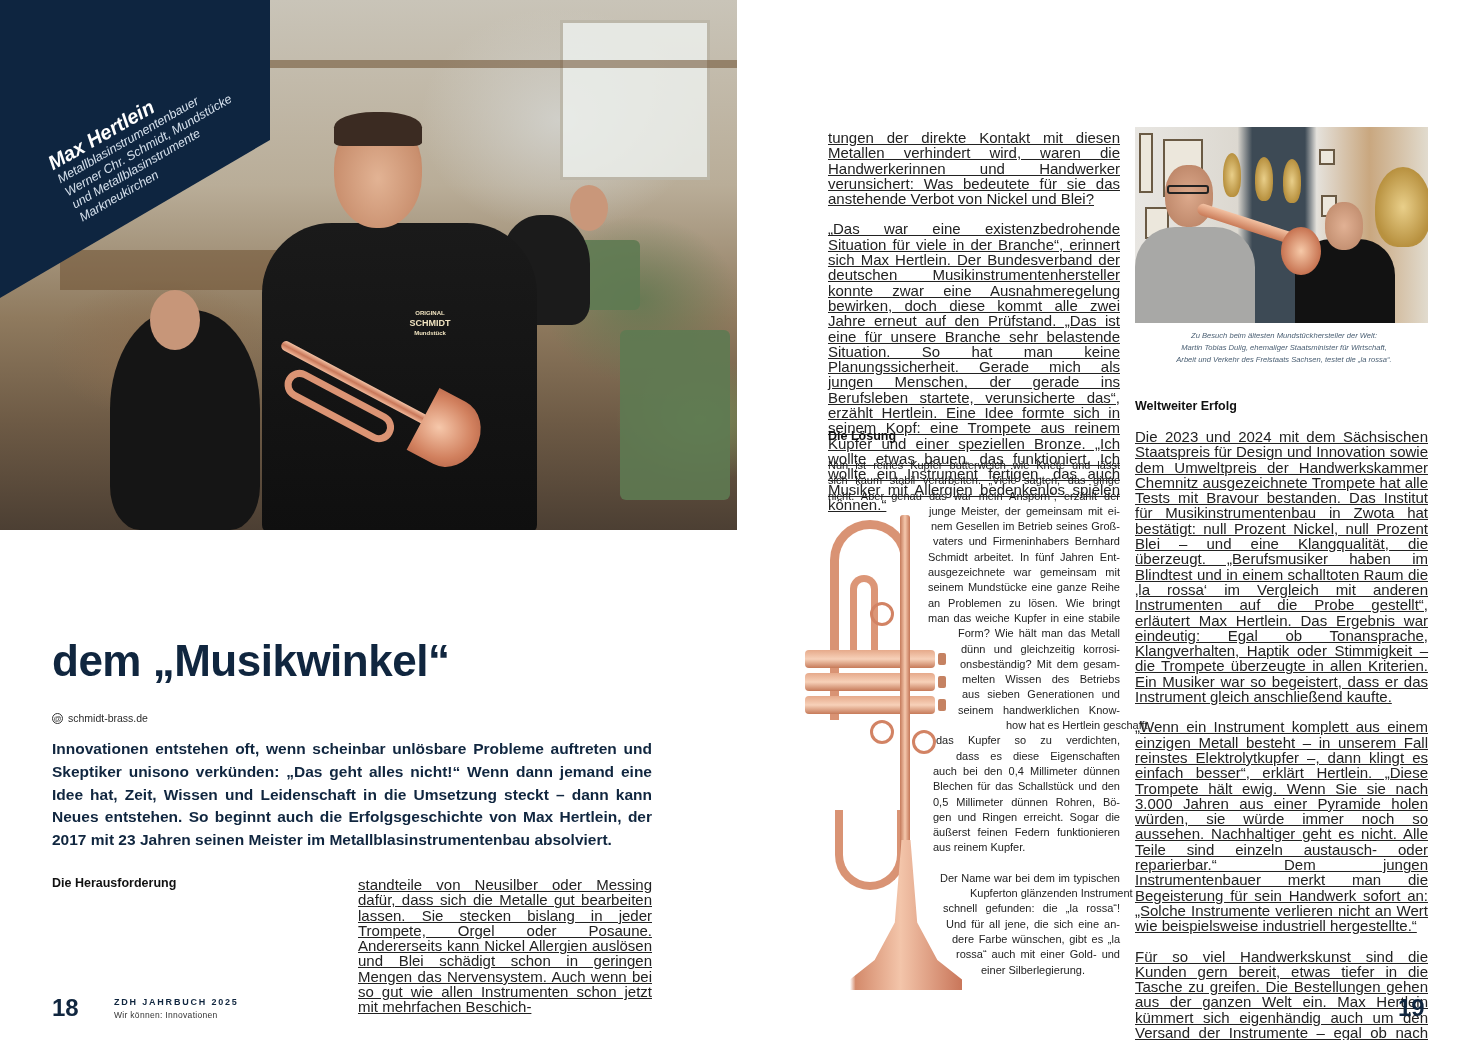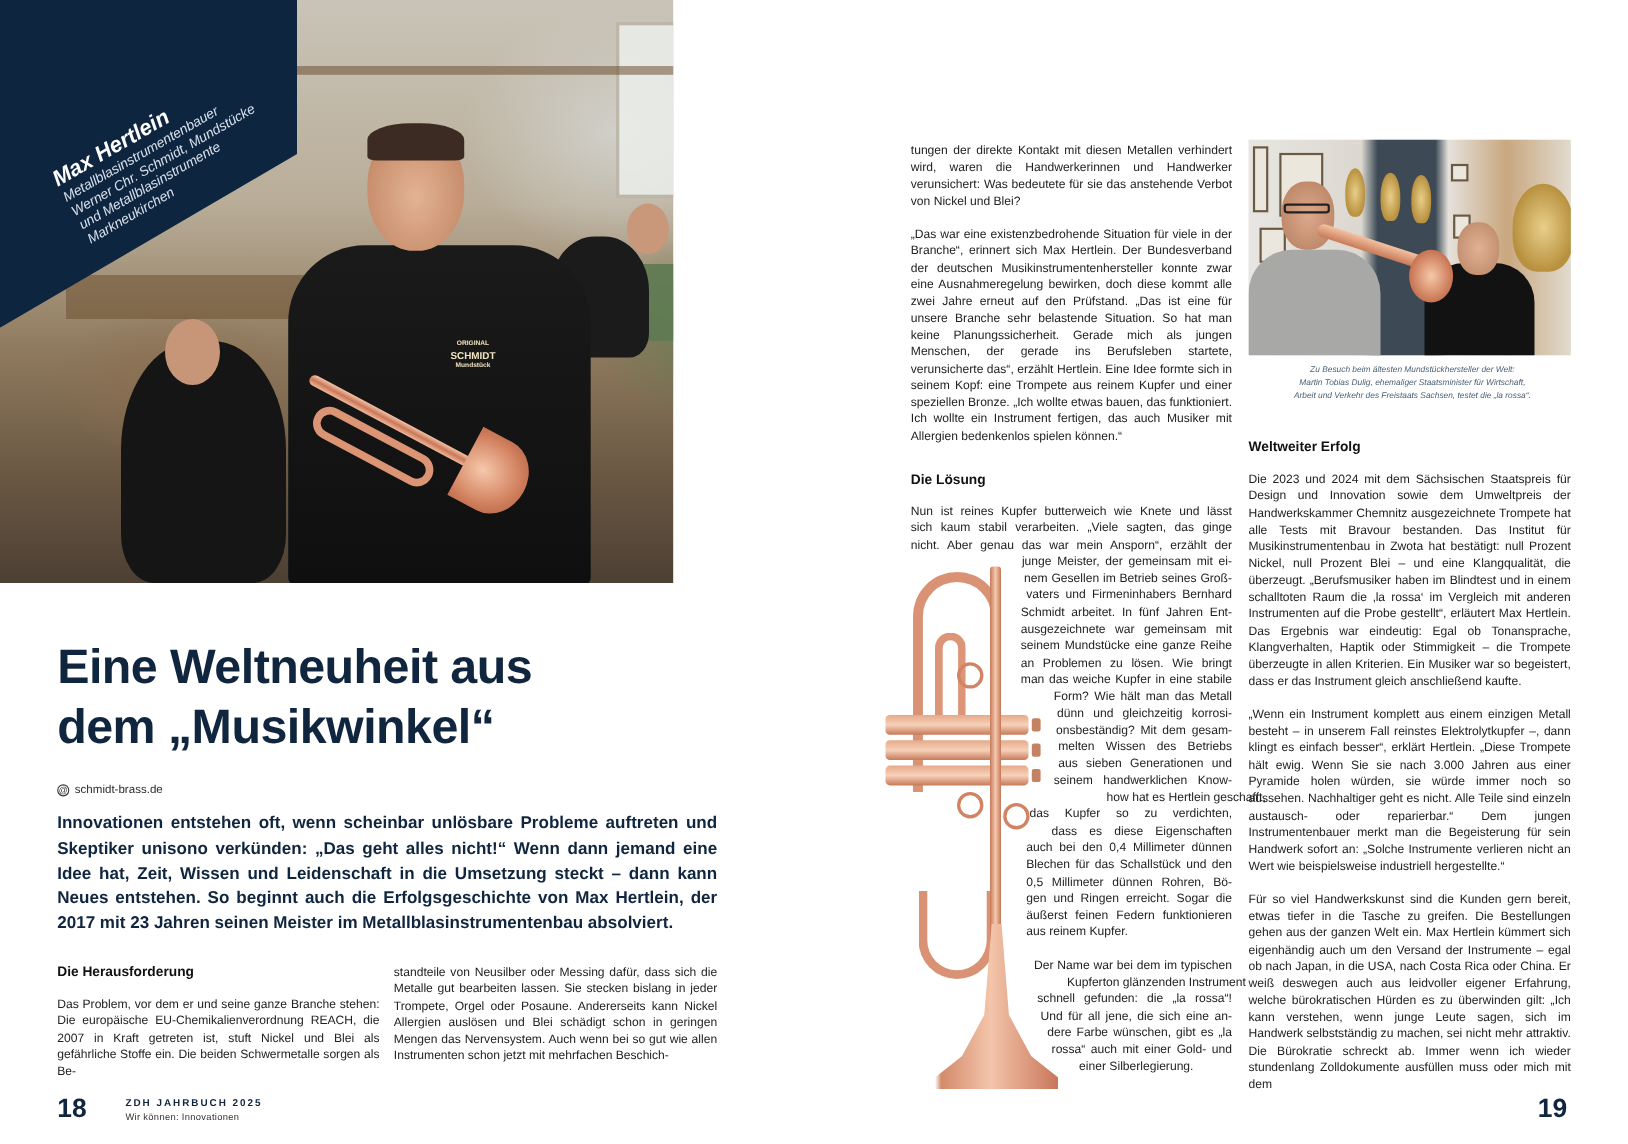--- a/index.html
+++ b/index.html
@@ -3,21 +3,21 @@
 <meta charset="utf-8">
 <style>
   * { margin: 0; padding: 0; box-sizing: border-box; }
   html, body { width: 1480px; height: 1040px; background: #ffffff; overflow: hidden; }
   body { position: relative; font-family: "Liberation Sans", "DejaVu Sans", sans-serif; color: #1c1c1c; }
 
   .spread { position: absolute; inset: 0; }
 
   
   .hero-photo {
-    position: absolute; left: 0; top: 0; width: 612px; height: 530px; overflow: hidden;
+    position: absolute; left: 0; top: 0; width: 737px; height: 530px; overflow: hidden;
     background:
       radial-gradient(ellipse 120px 90px at 700px 420px, rgba(120,150,90,0.85), transparent 70%),
       radial-gradient(ellipse 140px 120px at 640px 300px, rgba(95,120,80,0.8), transparent 70%),
       radial-gradient(ellipse 200px 160px at 560px 120px, rgba(210,210,205,0.9), transparent 70%),
       radial-gradient(ellipse 160px 100px at 160px 350px, rgba(140,110,80,0.85), transparent 70%),
       linear-gradient(180deg, #c9c4b8 0%, #b9ad98 35%, #8f7a5e 60%, #6d5a45 80%, #4c3f33 100%);
   }
   .hero-photo .shelf { position: absolute; background: rgba(110,80,50,0.55); }
   .hero-photo .window { position: absolute; background: rgba(235,238,235,0.85); border: 3px solid rgba(160,150,130,0.6); }
   .hero-photo .machine { position: absolute; background: #5e7a52; border-radius: 6px; opacity: 0.9; }
@@ -74,21 +74,21 @@
   .weblink .at-icon {
     width: 11px; height: 11px; border: 1px solid #333; border-radius: 50%;
     font-size: 8px; line-height: 9px; text-align: center; color: #333;
   }
   .lead {
     position: absolute; left: 52px; top: 738px; width: 600px;
     font-size: 15.5px; font-weight: 700; line-height: 22.8px; color: #10263f; text-align: justify;
   }
 
   .section-heading { position: absolute; font-size: 12.5px; font-weight: 700; color: #111; }
-  .body-text { position: absolute; font-size: 11px; line-height: 15.3px; color: #222; text-align: justify; hyphens: manual; }
+  .body-text { position: absolute; font-size: 15px; line-height: 15.3px; color: #222; text-align: justify; hyphens: manual; text-decoration: underline; }
   .body-text p + p { margin-top: 15px; }
 
   
   .page-num { position: absolute; font-size: 24px; font-weight: 700; color: #10263f; }
   .footer-label { position: absolute; left: 114px; top: 997px; }
   .footer-label .pub { font-size: 9px; font-weight: 700; letter-spacing: 1.8px; color: #10263f; }
   .footer-label .sub { font-size: 8.5px; color: #333; margin-top: 3px; letter-spacing: 0.3px; }
 
   
   .visit-photo {
@@ -170,33 +170,32 @@
   <div class="name-banner"></div>
   <div class="name-banner-text">
     <div class="name">Max Hertlein</div>
     <div class="role">Metallblasinstrumentenbauer</div>
     <div class="role">Werner Chr. Schmidt, Mundstücke</div>
     <div class="role">und Metallblasinstrumente</div>
     <div class="role">Markneukirchen</div>
   </div>
 
   <h1 class="headline">
-    <span>Eine Weltneuheit aus</span><br>
+    <br>
     <span>dem „Musikwinkel“</span>
   </h1>
 
   <div class="weblink">
     <span class="at-icon">@</span>
     <span>schmidt-brass.de</span>
   </div>
 
   <p class="lead">Innovationen entstehen oft, wenn scheinbar unlösbare Probleme auftreten und Skeptiker unisono verkünden: „Das geht alles nicht!“ Wenn dann jemand eine Idee hat, Zeit, Wissen und Leidenschaft in die Umsetzung steckt – dann kann Neues entstehen. So beginnt auch die Erfolgsgeschichte von Max Hertlein, der 2017 mit 23 Jahren seinen Meister im Metallblasinstrumentenbau absolviert.</p>
 
   <h2 class="section-heading" style="left:52px;top:876px;">Die Herausforderung</h2>
-  <p class="body-text" style="left:52px;top:906px;width:293px;">Das Problem, vor dem er und seine ganze Branche stehen: Die europäische EU-Chemikalienverordnung REACH, die 2007 in Kraft getreten ist, stuft Nickel und Blei als gefährliche Stoffe ein. Die beiden Schwermetalle sorgen als Be-</p>
   <p class="body-text" style="left:358px;top:877px;width:294px;">standteile von Neusilber oder Messing dafür, dass sich die Metalle gut bearbeiten lassen. Sie stecken bislang in jeder Trompete, Orgel oder Posaune. Andererseits kann Nickel Allergien auslösen und Blei schädigt schon in geringen Mengen das Nervensystem. Auch wenn bei so gut wie allen Instrumenten schon jetzt mit mehrfachen Beschich-</p>
 
   <div class="page-num" style="left:52px;top:994px;">18</div>
   <div class="footer-label">
     <div class="pub">ZDH JAHRBUCH 2025</div>
     <div class="sub">Wir können: Innovationen</div>
   </div>
 
   <div class="body-text" style="left:828px;top:130px;width:292px;">
     <p>tungen der direkte Kontakt mit diesen Metallen verhindert wird, waren die Handwerkerinnen und Handwerker verunsichert: Was bedeutete für sie das anstehende Verbot von Nickel und Blei?</p>

